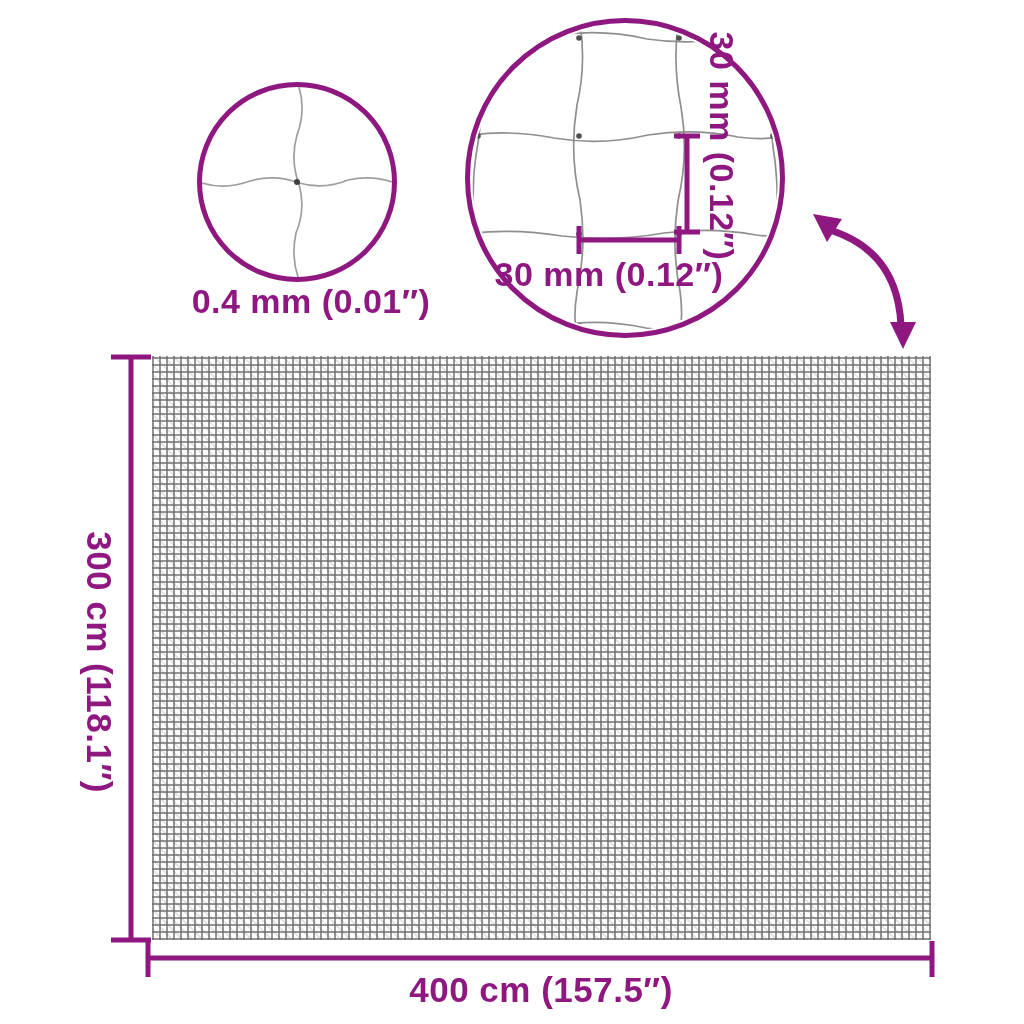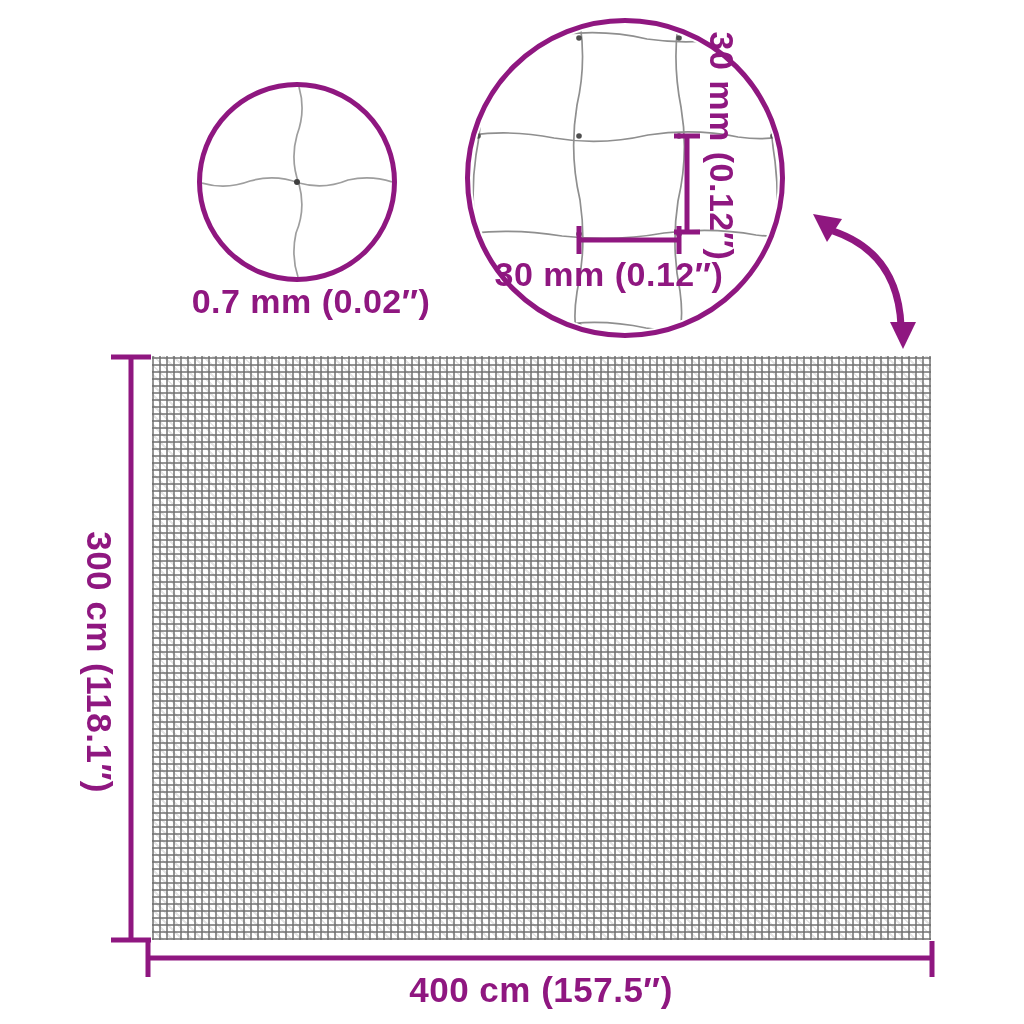--- a/index.html
+++ b/index.html
@@ -41,21 +41,21 @@
 
   <div class="zoom-circle thread-circle">
     <svg width="190" height="190" viewBox="0 0 190 190">
       <g fill="none" stroke="#9e9e9e" stroke-width="1.7">
         <path d="M97 0 q7 24 -2 48 q-7 25 2 49 q7 25 -3 49 q-5 23 2 44"></path>
         <path d="M0 96 q24 7 48 -2 q25 -7 49 2 q25 7 49 -3 q23 -5 44 2"></path>
       </g>
       <circle cx="95" cy="95" r="3" fill="#3f3f3f"></circle>
     </svg>
   </div>
-  <div class="lbl thread-lbl">0.7 mm (0.02″)</div>
+  <div class="lbl thread-lbl">0.4 mm (0.01″)</div>
 
   <div class="zoom-circle mesh-circle">
     <svg width="310" height="310" viewBox="0 0 310 310">
       <defs>
         <clipPath id="cclip">
             <circle cx="155" cy="155" r="153"></circle>
           </clipPath>
       </defs>
       <g clip-path="url(#cclip)">
         <g fill="none" stroke="#8f8f8f" stroke-width="1.7">

